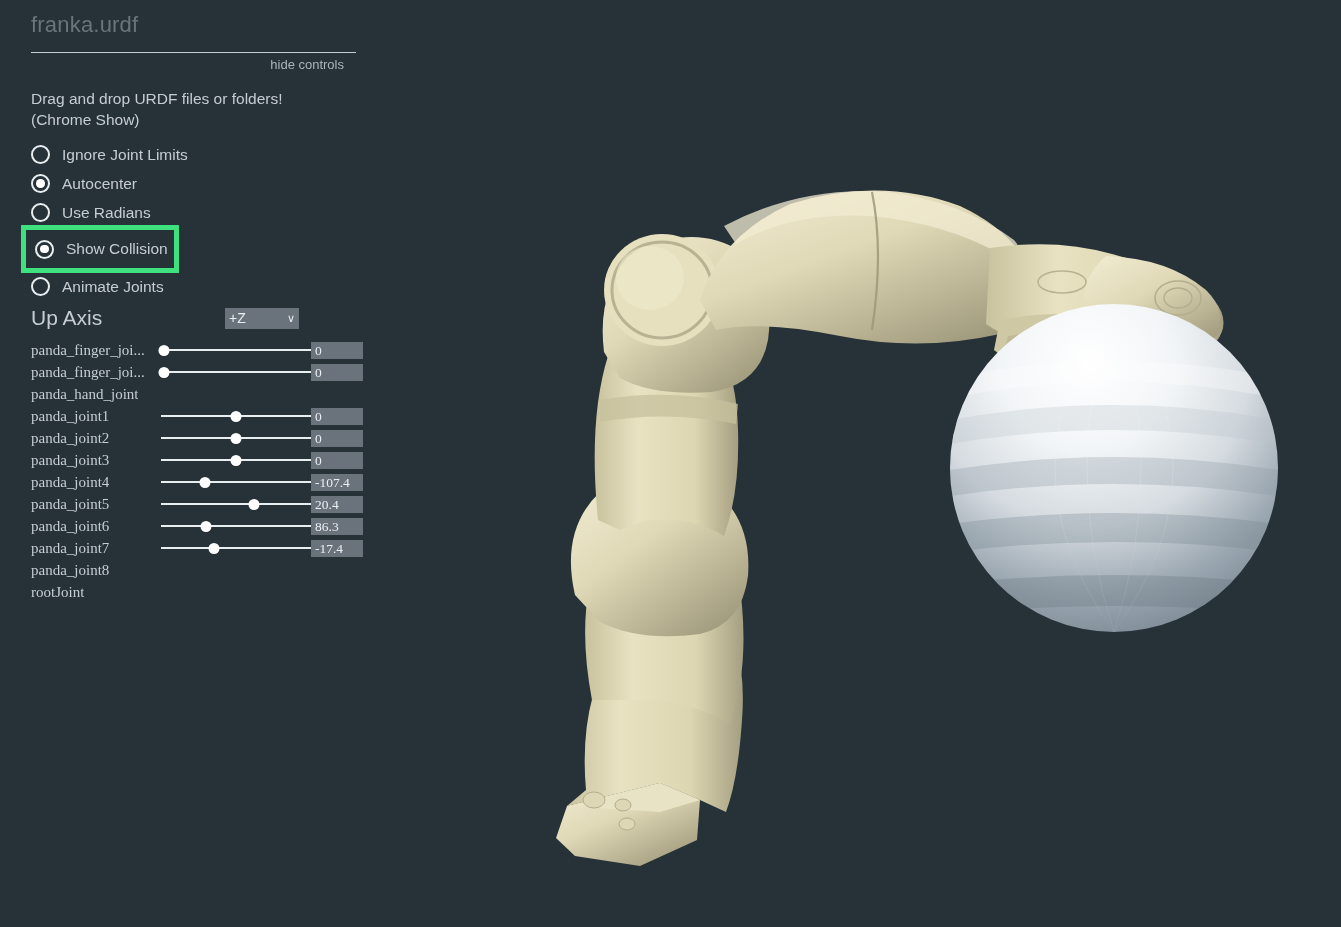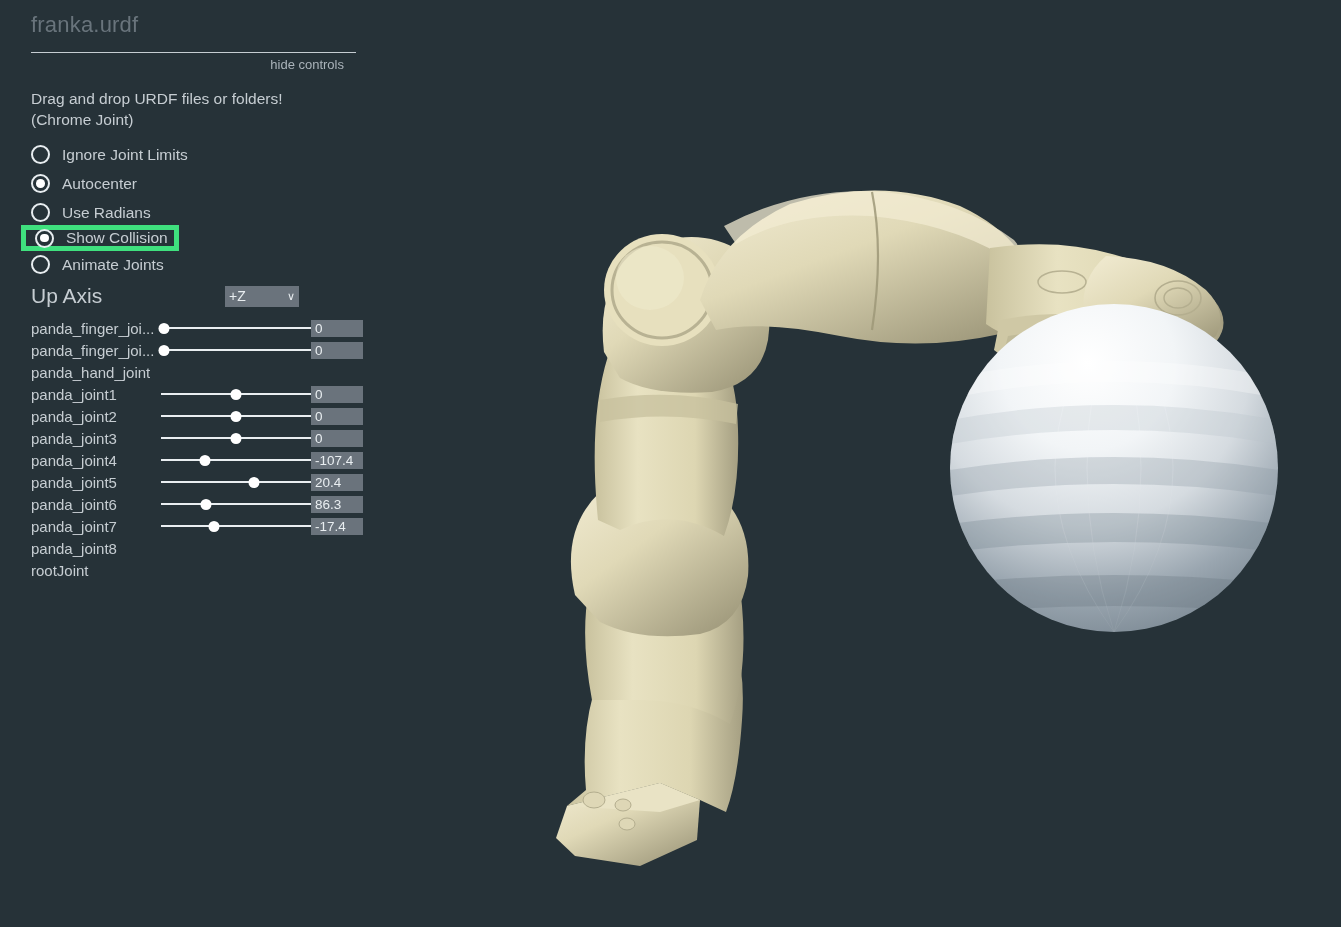--- a/index.html
+++ b/index.html
@@ -100,21 +100,21 @@
     margin: -4.25px 0 0 -4.25px;
     border-radius: 50%;
     background: #ffffff;
   }
 
   
   #row-show-collision {
     border: 5px solid #3fe07e;
     background: #263238;
     width: 158px;
-    height: 26px;
+    height: 48px;
     margin-left: -6px;
     padding-left: 9px;
     margin-top: -2px;
     margin-bottom: -1px;
   }
 
   .axis-row {
     display: flex;
     align-items: center;
     height: 30px;
@@ -138,21 +138,21 @@
     cursor: pointer;
   }
   .axis-select .chev {
     margin-left: auto;
     font-size: 11px;
     line-height: 1;
     color: #e9eef1;
   }
 
   
-  #joints { margin-top: 6px; }
+  #joints { margin-top: 6px; font-family: Liberation Serif, serif; }
 
   .joint-row {
     display: flex;
     align-items: center;
     height: 22px;
     padding-left: 4px;
   }
   .joint-name {
     width: 124px;
     font-size: 15px;
@@ -311,21 +311,21 @@
   </div>
 
   <div id="controls">
 
     <div id="title">franka.urdf</div>
     <div class="rule"></div>
     <div id="hide-controls">hide controls</div>
 
     <div id="dragdrop">
       <div>Drag and drop URDF files or folders!</div>
-      <div>(Chrome Joint)</div>
+      <div>(Chrome Show)</div>
     </div>
 
     <div class="toggle-row" id="row-ignore-joint-limits">
       <span class="radio"></span>
       <span class="lbl">Ignore Joint Limits</span>
     </div>
 
     <div class="toggle-row" id="row-autocenter">
       <span class="radio on"></span>
       <span class="lbl">Autocenter</span>

